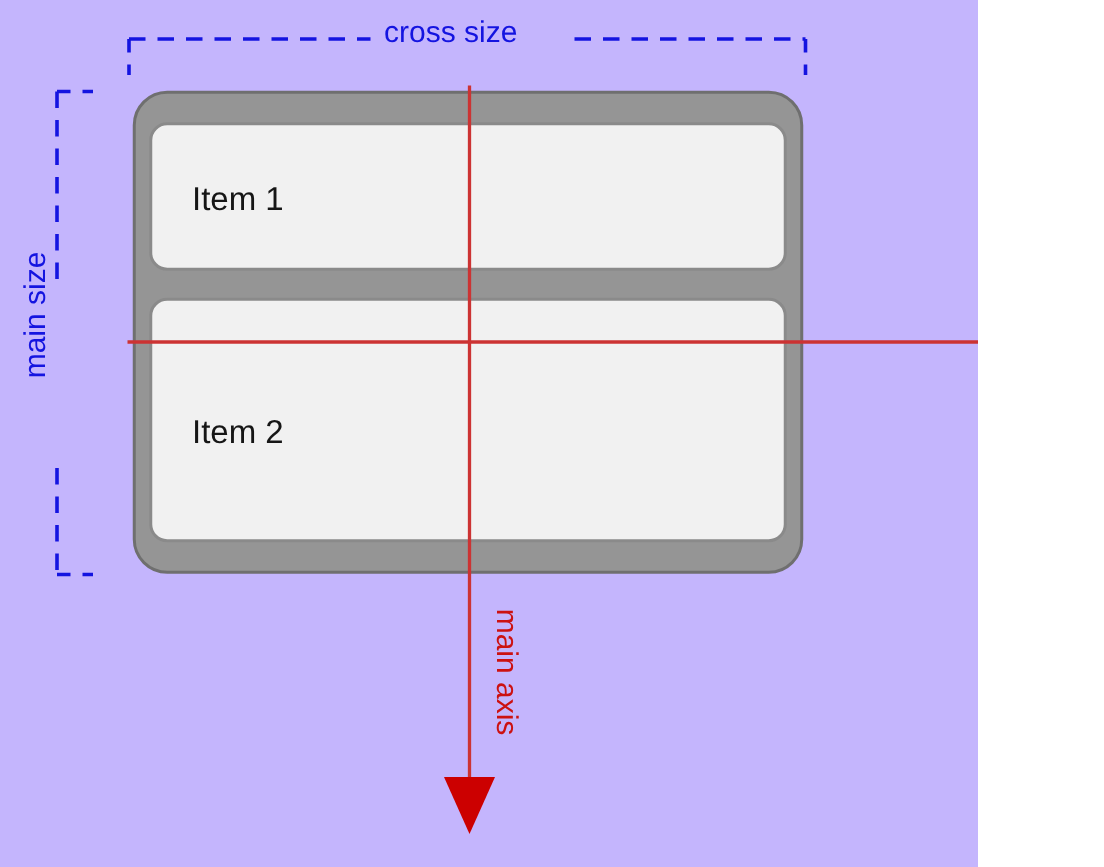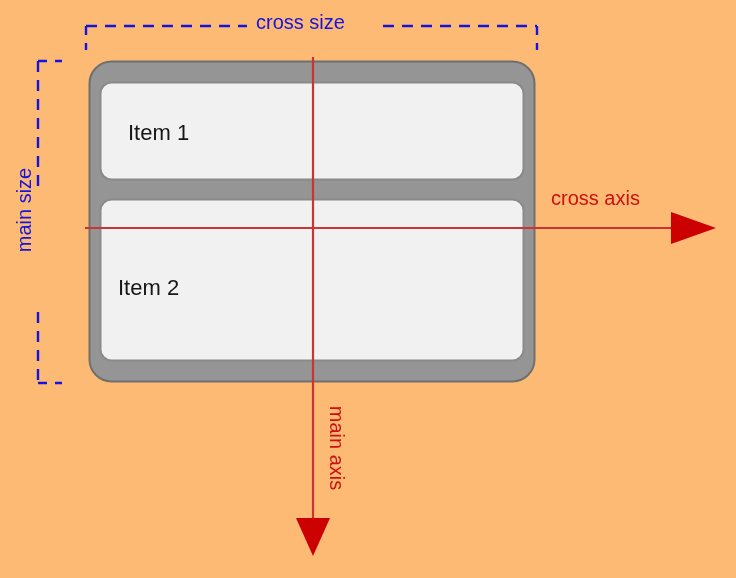--- a/index.html
+++ b/index.html
@@ -6,23 +6,23 @@
   html, body {
     margin: 0;
     padding: 0;
     background: #ffffff;
   }
   body {
     font-family: "Liberation Sans", sans-serif;
   }
   #stage {
     position: relative;
-    width: 736px;
+    width: 652px;
     height: 578px;
-    background: #fdba74;
+    background: #c4b5fd;
     overflow: hidden;
   }
   #stage svg {
     position: absolute;
     left: 0;
     top: 0;
   }
   .lbl {
     position: absolute;
     white-space: nowrap;
@@ -48,21 +48,21 @@
     transform-origin: center center;
   }
   #cross-axis-label { left: 551px; top: 188px; }
   #main-axis-label {
     left: 295px;
     top: 438px;
     transform: rotate(90deg);
     transform-origin: center center;
   }
   #item-1-label { left: 128px; top: 122px; }
-  #item-2-label { left: 118px; top: 277px; }
+  #item-2-label { left: 128px; top: 277px; }
 </style>
 </head>
 <body>
 
 <div id="stage">
 
   <svg width="736" height="578" viewBox="0 0 736 578">
 
     <g>
 
@@ -105,21 +105,20 @@
     <g>
       <line x1="313" y1="57" x2="313" y2="545" stroke="#cc3333" stroke-width="2.2"></line>
       <polygon points="296,518 330,518 313,556" fill="#cc0000"></polygon>
     </g>
   </svg>
 
   <div class="lbl lbl-blue" id="cross-size-label">cross size</div>
 
   <div class="lbl lbl-blue" id="main-size-label">main size</div>
 
-  <div class="lbl lbl-red" id="cross-axis-label">cross axis</div>
 
   <div class="lbl lbl-red" id="main-axis-label">main axis</div>
 
   <div class="lbl lbl-item" id="item-1-label">Item 1</div>
 
   <div class="lbl lbl-item" id="item-2-label">Item 2</div>
 
 </div>
 
 </body></html>

